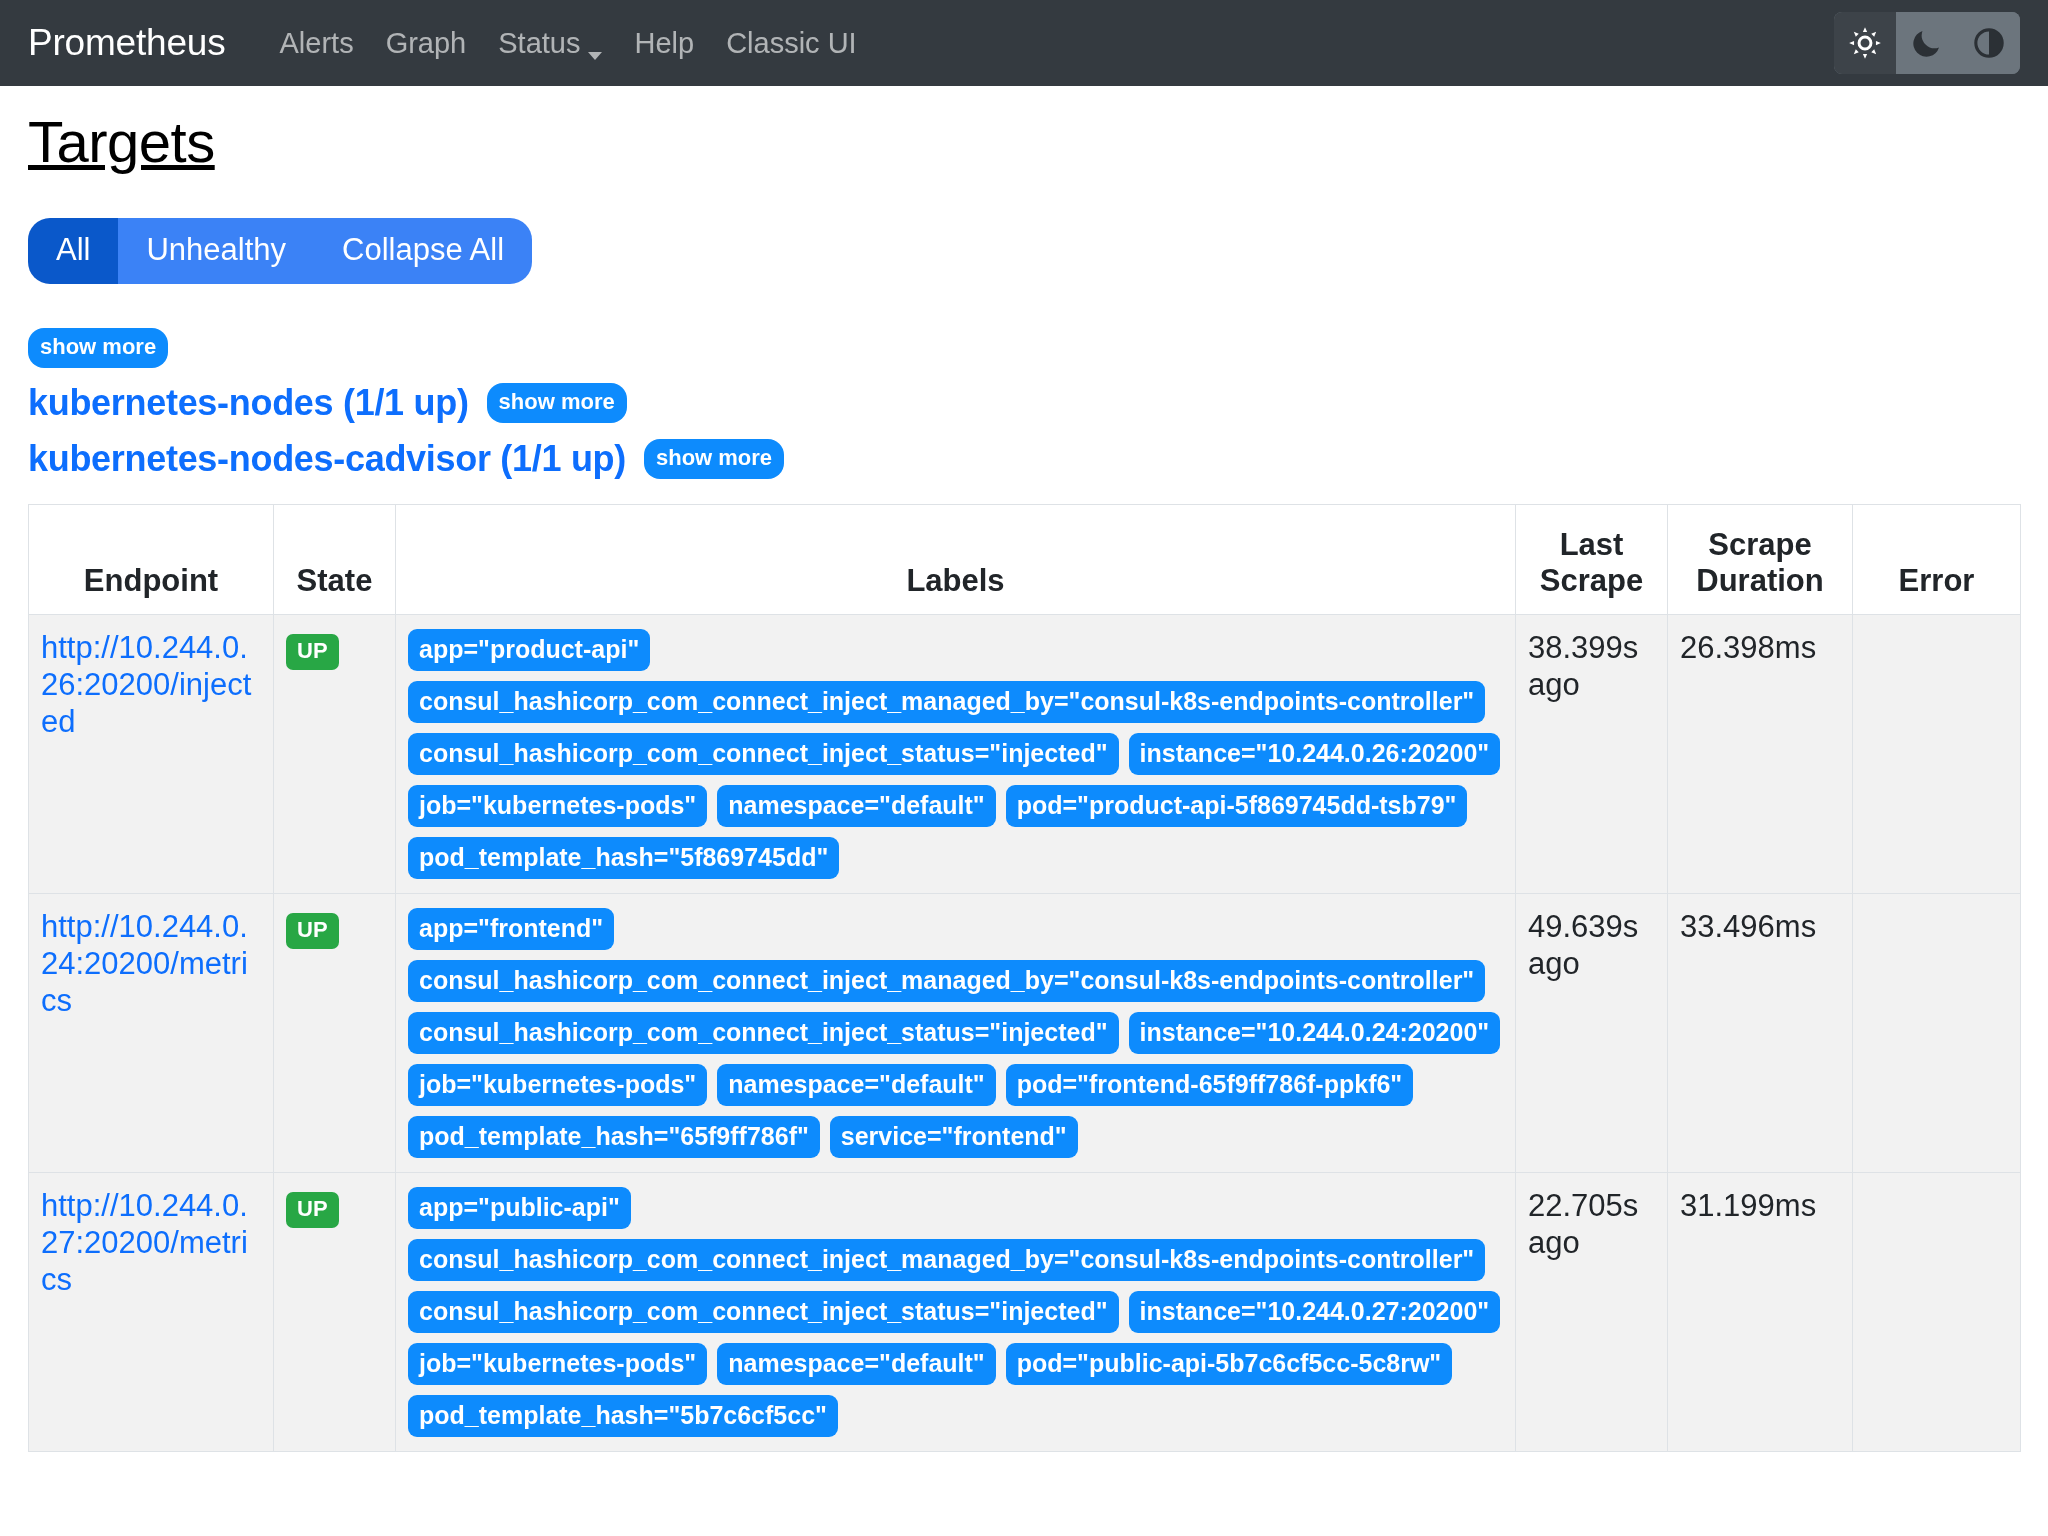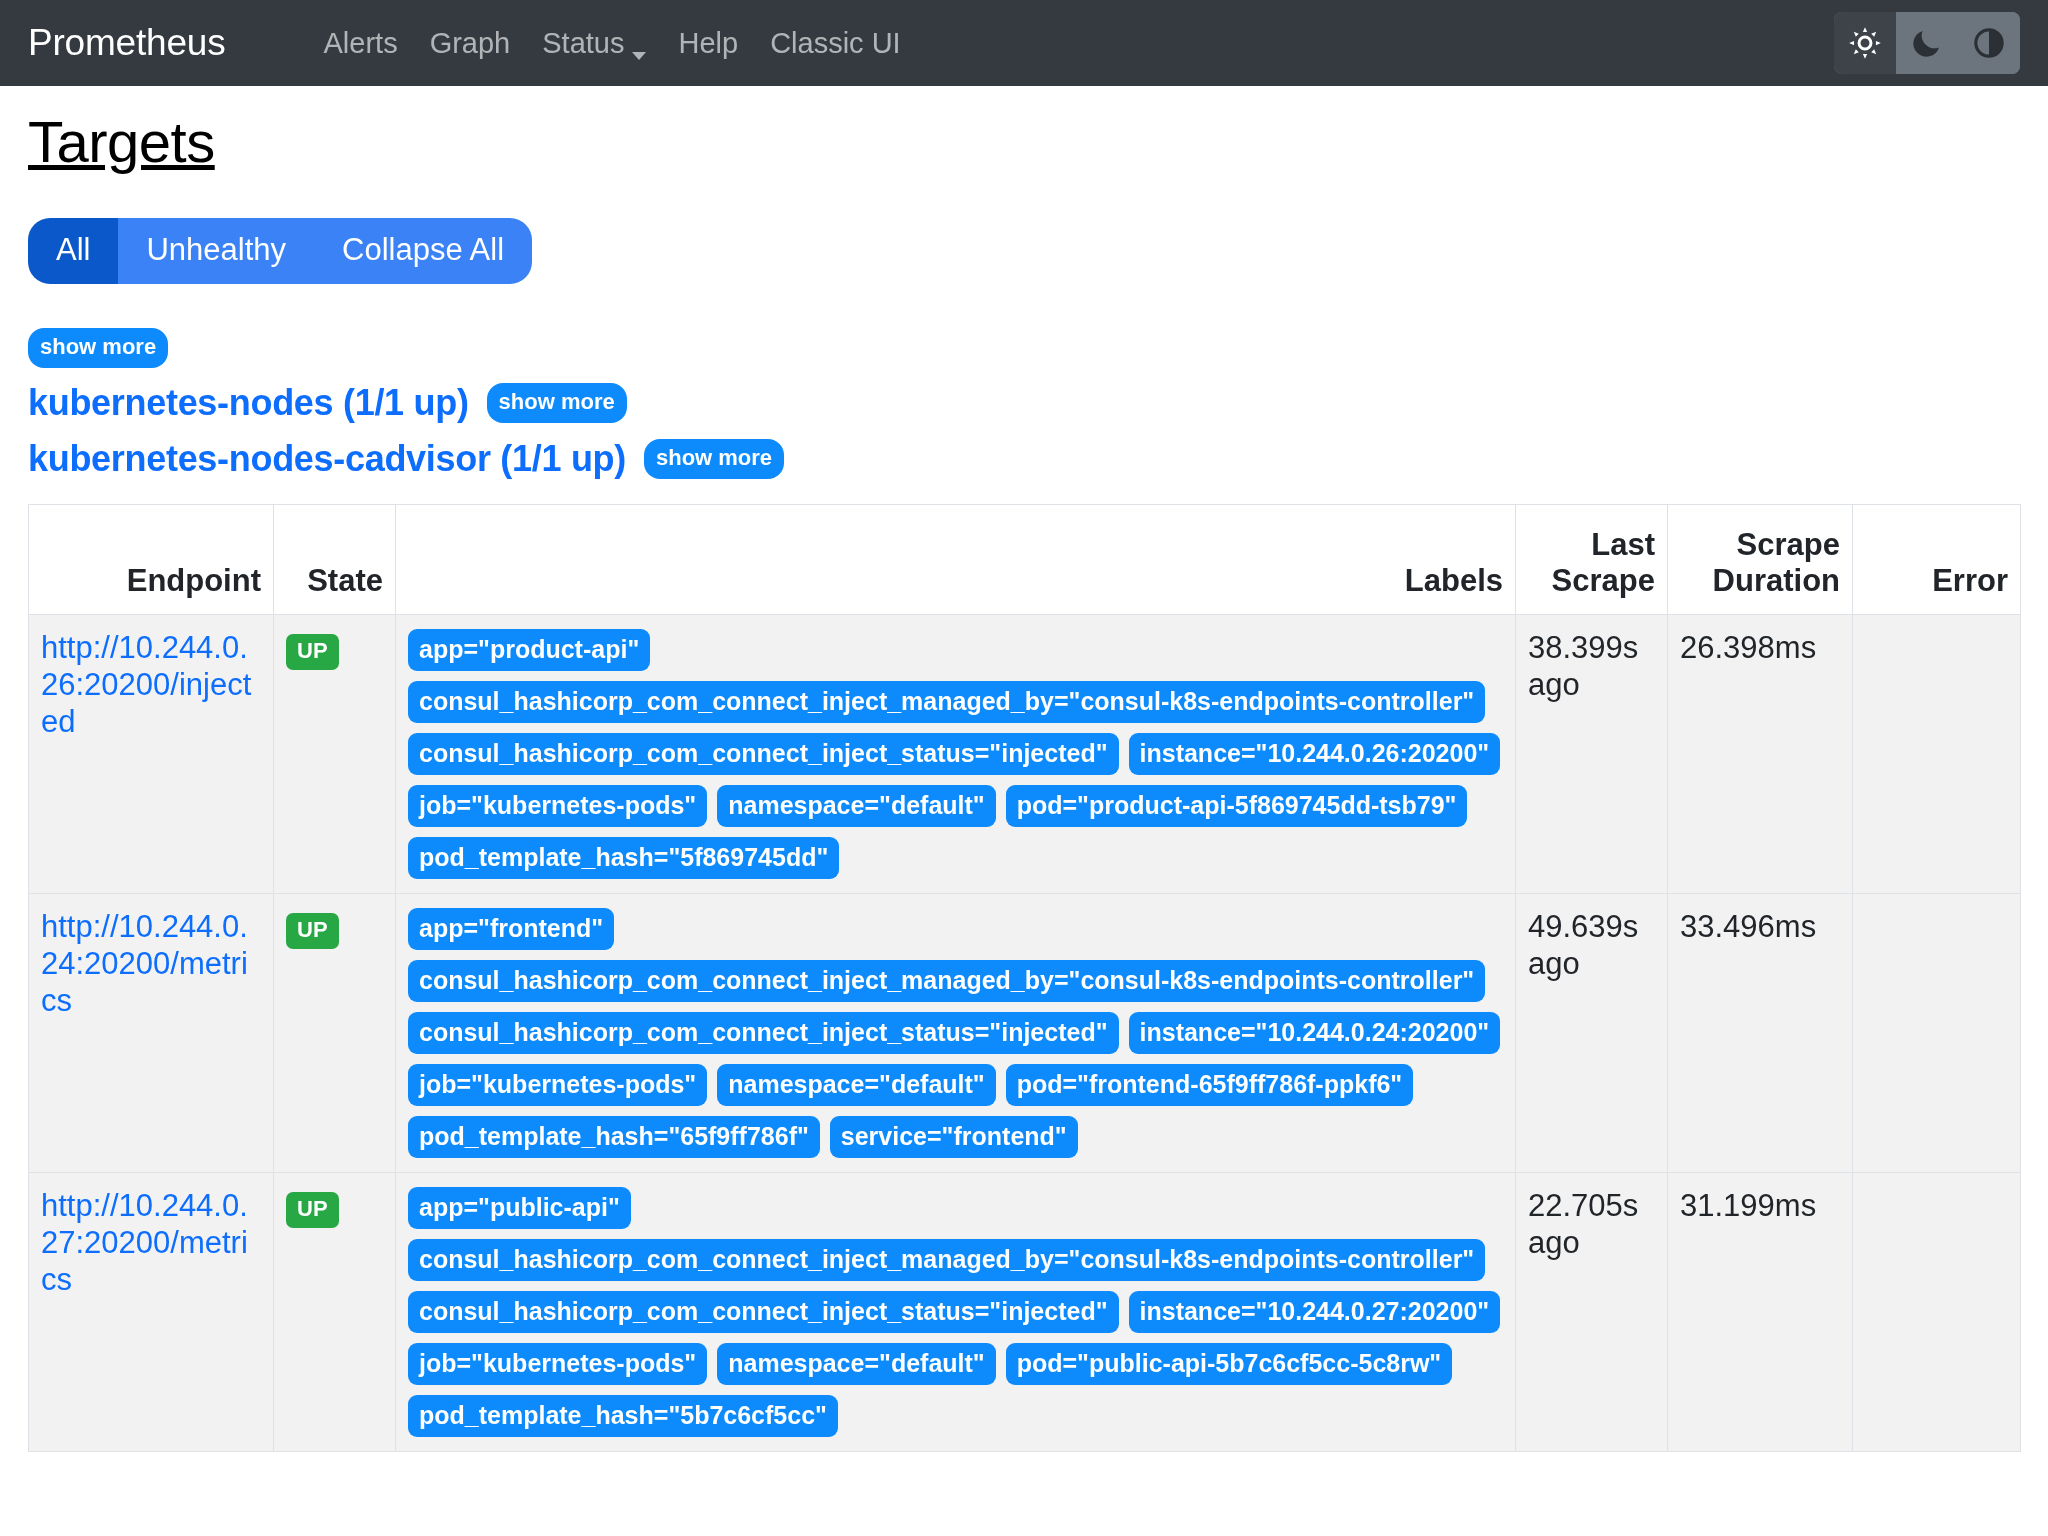--- a/index.html
+++ b/index.html
@@ -14,21 +14,20 @@
   }
 
   
   .navbar {
     height: 86px;
     background: #343a40;
     display: flex;
     align-items: center;
     padding: 0 28px;
     position: relative;
-    gap: 44px;
   }
   .brand {
     color: #ffffff;
     font-size: 37px;
     font-weight: 400;
     letter-spacing: -0.2px;
     margin-right: 38px;
     white-space: nowrap;
     cursor: pointer;
   }
@@ -146,21 +145,20 @@
     vertical-align: bottom;
     padding: 14px 12px;
   }
   table.targets thead th {
     font-size: 31px;
     font-weight: bold;
     color: #212529;
     height: 110px;
     vertical-align: bottom;
     line-height: 1.18;
-    text-align: right;
   }
   table.targets tbody td {
     vertical-align: top;
     font-size: 31px;
     color: #212529;
     background: #f2f2f2;
     line-height: 1.2;
   }
   col.c-endpoint { width: 245px; }
   col.c-state    { width: 122px; }

